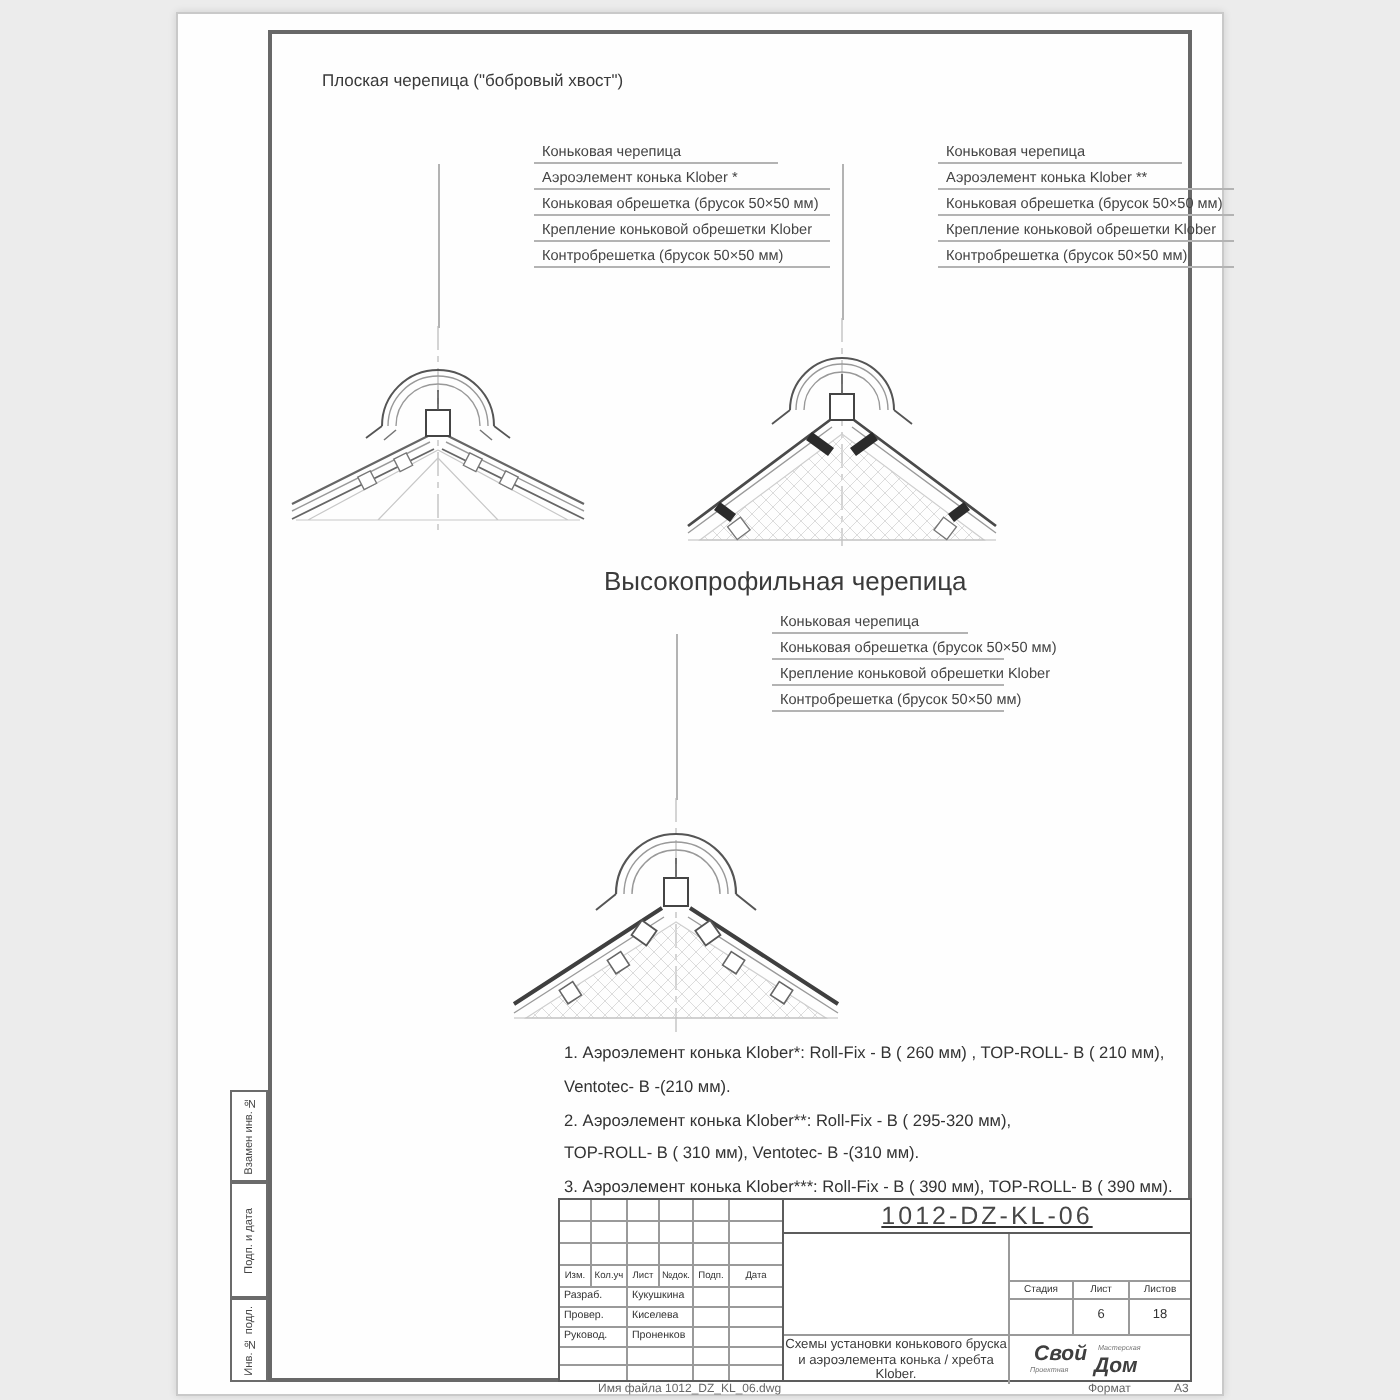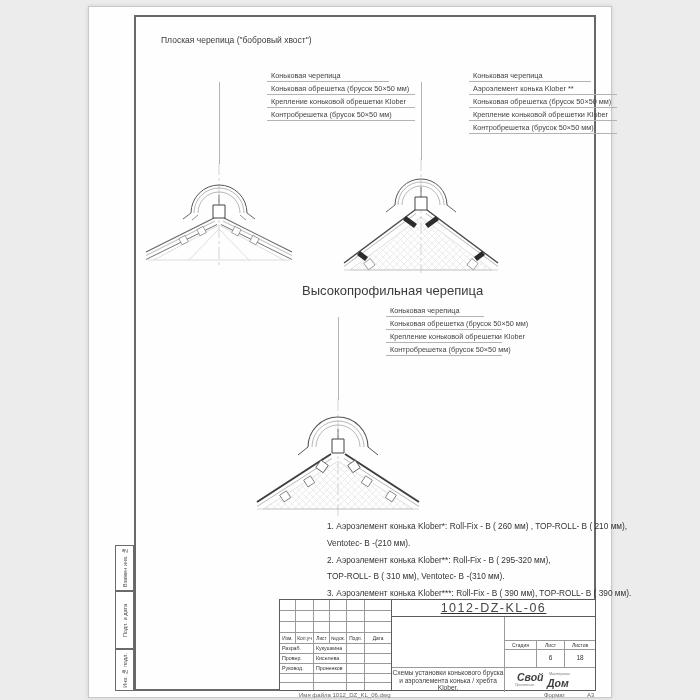--- a/index.html
+++ b/index.html
@@ -27,21 +27,21 @@
   .ld1 { left:130px; top:75px; height:82px; }
   .ld2 { left:332px; top:75px; height:78px; }
   .ld3 { left:249px; top:310px; height:83px; }
 
   .diag { position:absolute; }
   .d1 { left:45px;  top:156px; }
   .d2 { left:245px; top:152px; }
   .d3 { left:154px; top:392px; }
 
   .notes { position:absolute; left:193px; top:511px; font-size:8.3px; color:#333; }
-  .nline { height:16.8px; line-height:16.8px; white-space:nowrap;margin-left:45px; }
+  .nline { height:16.8px; line-height:16.8px; white-space:nowrap; }
 
   
   .stamp { position:absolute; left:26px; width:19px; border:1px solid #6b6b6b;
            display:flex; align-items:center; justify-content:center; background:#fff; }
   .s1 { top:538px; height:46px; }
   .s2 { top:584px; height:58px; }
   .s3 { top:642px; height:42px; }
   .vtext { writing-mode:vertical-rl; transform:rotate(180deg); font-size:5.6px; color:#444; white-space:nowrap; }
 
   
@@ -98,20 +98,21 @@
 <body>
 
 <div class="sheet">
   <div class="frame"></div>
 
   <div class="hdr h1">Плоская черепица ("бобровый хвост")</div>
   <div class="hdr h3">Высокопрофильная черепица</div>
 
   <div class="labels b1">
     <div class="lrow r1">Коньковая черепица</div>
+    <div class="lrow">Аэроэлемент конька Klober *</div>
     <div class="lrow">Коньковая обрешетка (брусок 50×50 мм)</div>
     <div class="lrow">Крепление коньковой обрешетки Klober</div>
     <div class="lrow">Контробрешетка (брусок 50×50 мм)</div>
   </div>
   <div class="labels b2">
     <div class="lrow r1">Коньковая черепица</div>
     <div class="lrow">Аэроэлемент конька Klober **</div>
     <div class="lrow">Коньковая обрешетка (брусок 50×50 мм)</div>
     <div class="lrow">Крепление коньковой обрешетки Klober</div>
     <div class="lrow">Контробрешетка (брусок 50×50 мм)</div>

